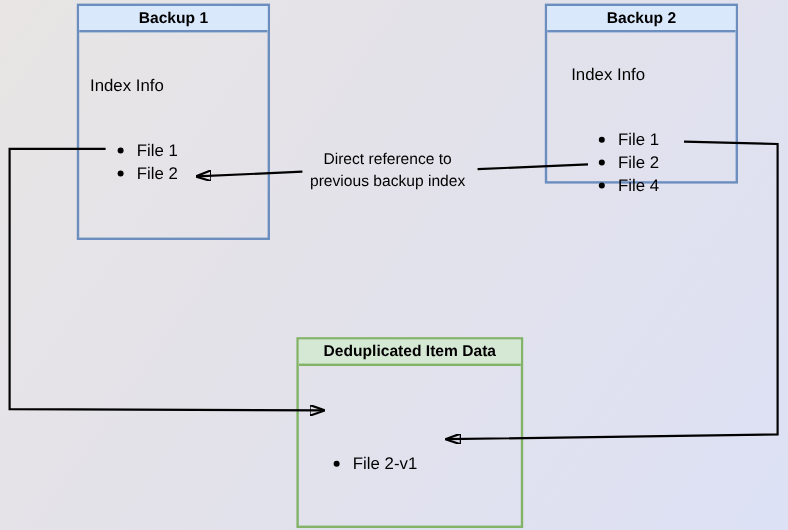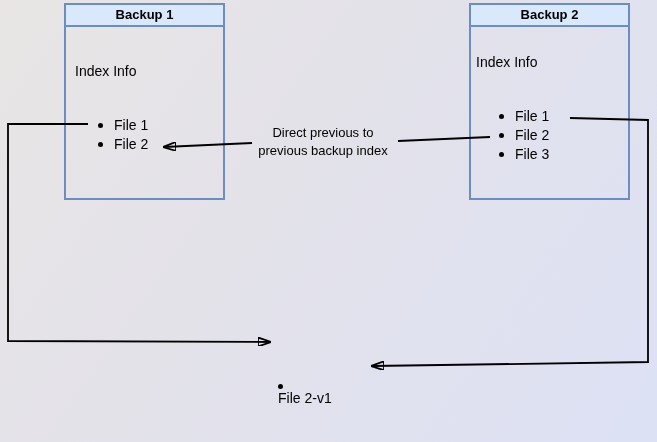--- a/index.html
+++ b/index.html
@@ -88,52 +88,55 @@
   <div class="txt" style="left:75px; top:62px;">Index Info</div>
   <div class="li" style="left:98px; top:116px;">
     <span class="dot"></span>
     <span>File 1</span>
   </div>
   <div class="li" style="left:98px; top:135px;">
     <span class="dot"></span>
     <span>File 2</span>
   </div>
 
-  <div class="node blue" style="left:451px; top:3px; width:161px; height:197px;">
+  <div class="node blue" style="left:436px; top:3px; width:161px; height:150px;">
     <div class="hdr">Backup 2</div>
   </div>
   <div class="txt" style="left:476px; top:53px;">Index Info</div>
   <div class="li" style="left:499px; top:107px;">
     <span class="dot"></span>
     <span>File 1</span>
   </div>
   <div class="li" style="left:499px; top:126px;">
     <span class="dot"></span>
     <span>File 2</span>
   </div>
   <div class="li" style="left:499px; top:145px;">
     <span class="dot"></span>
-    <span>File 3</span>
+    <span>File 4</span>
   </div>
 
-  <div class="li" style="left:278px; top:377px;flex-direction:column;">
+  <div class="node green" style="left:229px; top:281px; width:189px; height:159px;">
+    <div class="hdr">Deduplicated Item Data</div>
+  </div>
+  <div class="li" style="left:278px; top:377px;">
     <span class="dot"></span>
     <span>File 2-v1</span>
   </div>
 
   <svg id="wires" viewBox="0 0 657 442" xmlns="http://www.w3.org/2000/svg">
     <defs>
       <marker id="arrowhead" markerUnits="userSpaceOnUse" markerWidth="13" markerHeight="9" viewBox="0 0 13 9" refX="12" refY="4.5" orient="auto">
         <path d="M0,0 L13,4.5 L0,9 Z" fill="#000" stroke="none"></path>
       </marker>
     </defs>
     <path d="M88 124 L8 124 L8 341 L270 342" marker-end="url(#arrowhead)"></path>
     <path d="M570 118 L648 120 L648 362 L372 366" marker-end="url(#arrowhead)"></path>
     <path d="M490 137 L398 141"></path>
     <path d="M252 143 L164 147" marker-end="url(#arrowhead)"></path>
   </svg>
 
   <div class="note" style="left:238px; top:124px; width:170px;">
-    <div>Direct previous to</div>
+    <div>Direct reference to</div>
     <div>previous backup index</div>
   </div>
 
 </div>
 
 </body></html>

